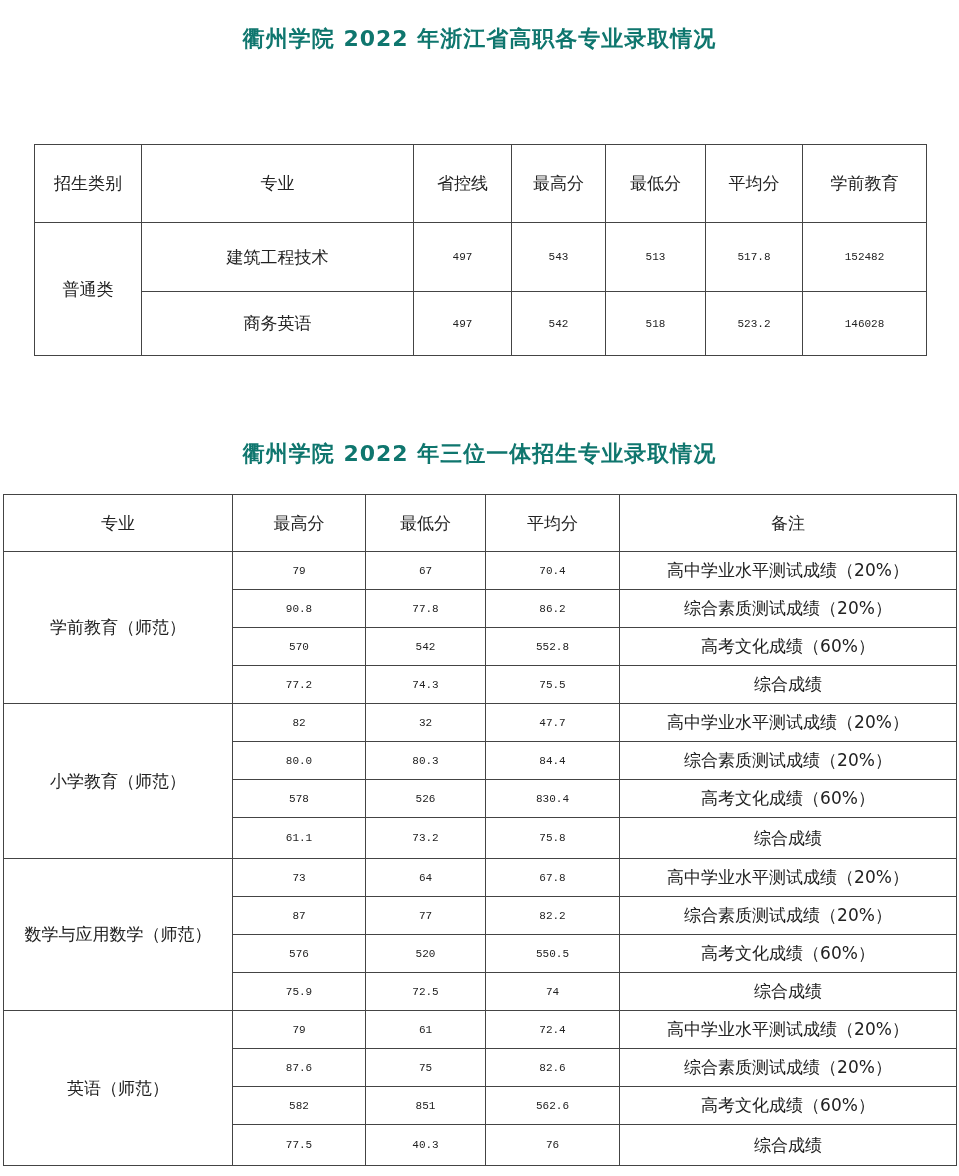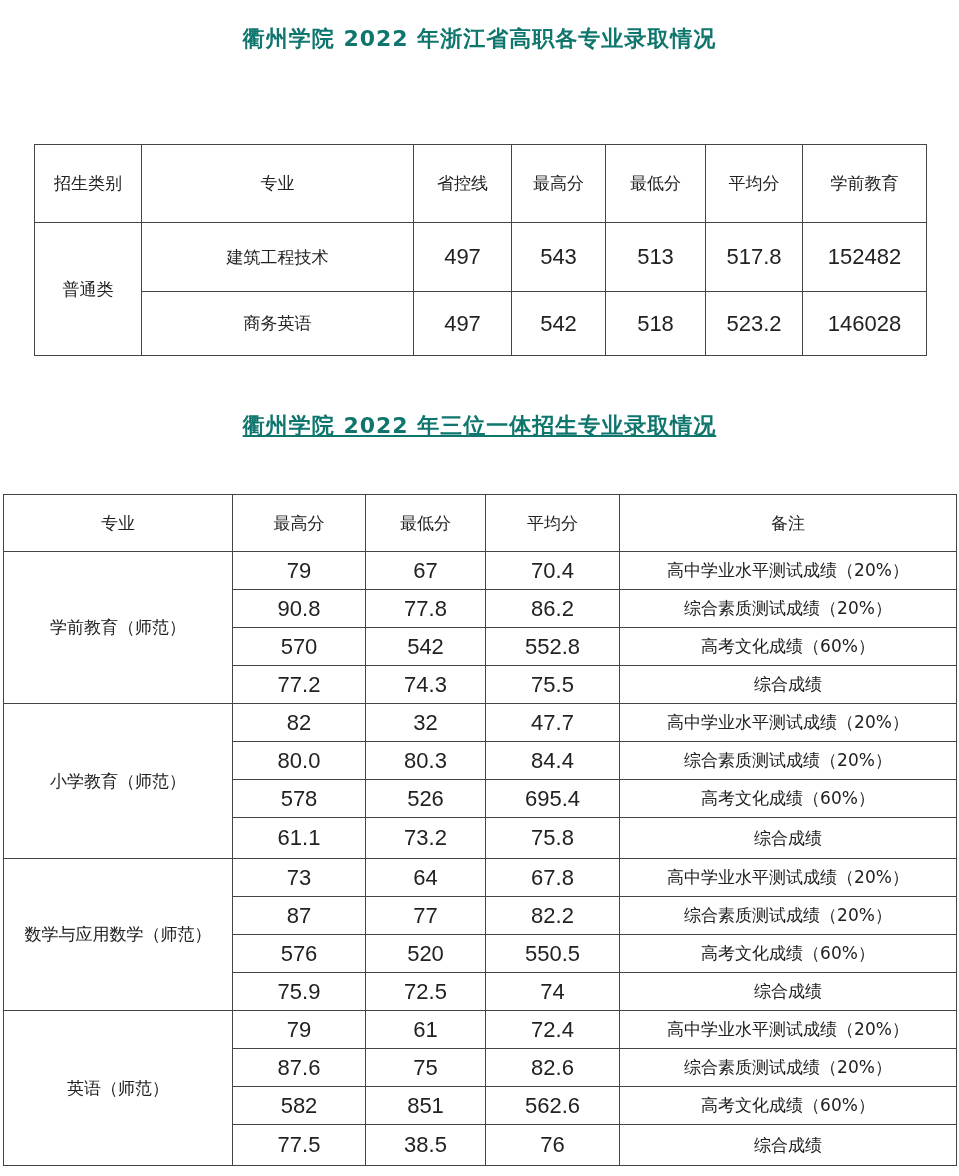--- a/index.html
+++ b/index.html
@@ -7,36 +7,36 @@
     width: 959px; height: 1176px; position: relative; overflow: hidden;
     font-family: "DejaVu Serif", "Liberation Serif", serif;
     color: #1a1a1a;
   }
   .title {
     position: absolute; left: 0; width: 959px; text-align: center;
     font-family: "DejaVu Sans", "Liberation Sans", sans-serif;
     font-weight: bold; font-size: 22px; letter-spacing: 1px; color: #0f766e;
   }
   #title1 { top: 24px; }
-  #title2 { top: 411px; text-decoration: underline; }
+  #title2 { top: 439px; }
   table { position: absolute; border-collapse: collapse; table-layout: fixed; }
   td {
     border: 1.5px solid #444; text-align: center; vertical-align: middle;
     padding: 0; font-size: 17px; color: #222;
   }
   td.cjk { font-family: "DejaVu Sans", "Liberation Sans", sans-serif; font-size: 17px; }
   #t1 { left: 34px; top: 102px; width: 892px; margin-top: 42px; }
   #t1 tr.h td { height: 77px; }
   #t1 tr.r1 td { height: 68px; }
   #t1 tr.r2 td { height: 63px; text-align: center; }
   #t2 { left: 3px; top: 494px; width: 953px; }
   #t2 tr.h td { height: 56px; }
   #t2 tr.r td { height: 37px; }
   #t2 tr.rt td { height: 40px; }
-  .num { font-family: Liberation Sans, sans-serif; font-size: 22px; }
+  .num { font-family: Liberation Mono, monospace; font-size: 11px; }
 </style>
 </head>
 <body>
 
 <div id="title1" class="title">衢州学院 2022 年浙江省高职各专业录取情况</div>
 
 <table id="t1">
   <colgroup>
     <col style="width:107px">
       <col style="width:272px">
@@ -130,21 +130,21 @@
   </tr>
   <tr class="r">
     <td class="num">80.0</td>
     <td class="num">80.3</td>
     <td class="num">84.4</td>
     <td class="cjk">综合素质测试成绩（20%）</td>
   </tr>
   <tr class="r">
     <td class="num">578</td>
     <td class="num">526</td>
-    <td class="num">695.4</td>
+    <td class="num">830.4</td>
     <td class="cjk">高考文化成绩（60%）</td>
   </tr>
   <tr class="rt">
     <td class="num">61.1</td>
     <td class="num">73.2</td>
     <td class="num">75.8</td>
     <td class="cjk">综合成绩</td>
   </tr>
 
   <tr class="r">
@@ -187,18 +187,18 @@
     <td class="cjk">综合素质测试成绩（20%）</td>
   </tr>
   <tr class="r">
     <td class="num">582</td>
     <td class="num">851</td>
     <td class="num">562.6</td>
     <td class="cjk">高考文化成绩（60%）</td>
   </tr>
   <tr class="rt">
     <td class="num">77.5</td>
-    <td class="num">38.5</td>
+    <td class="num">40.3</td>
     <td class="num">76</td>
     <td class="cjk">综合成绩</td>
   </tr>
 </tbody>
   </table>
 
 </body></html>

